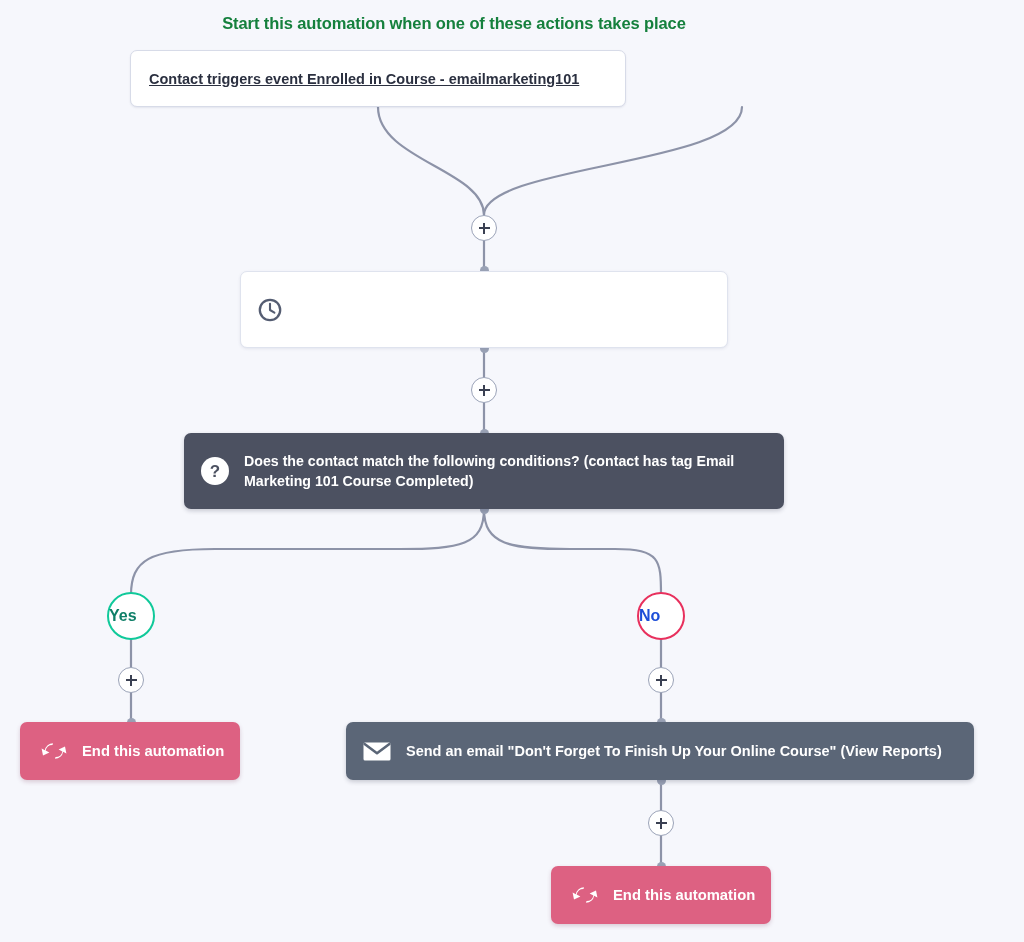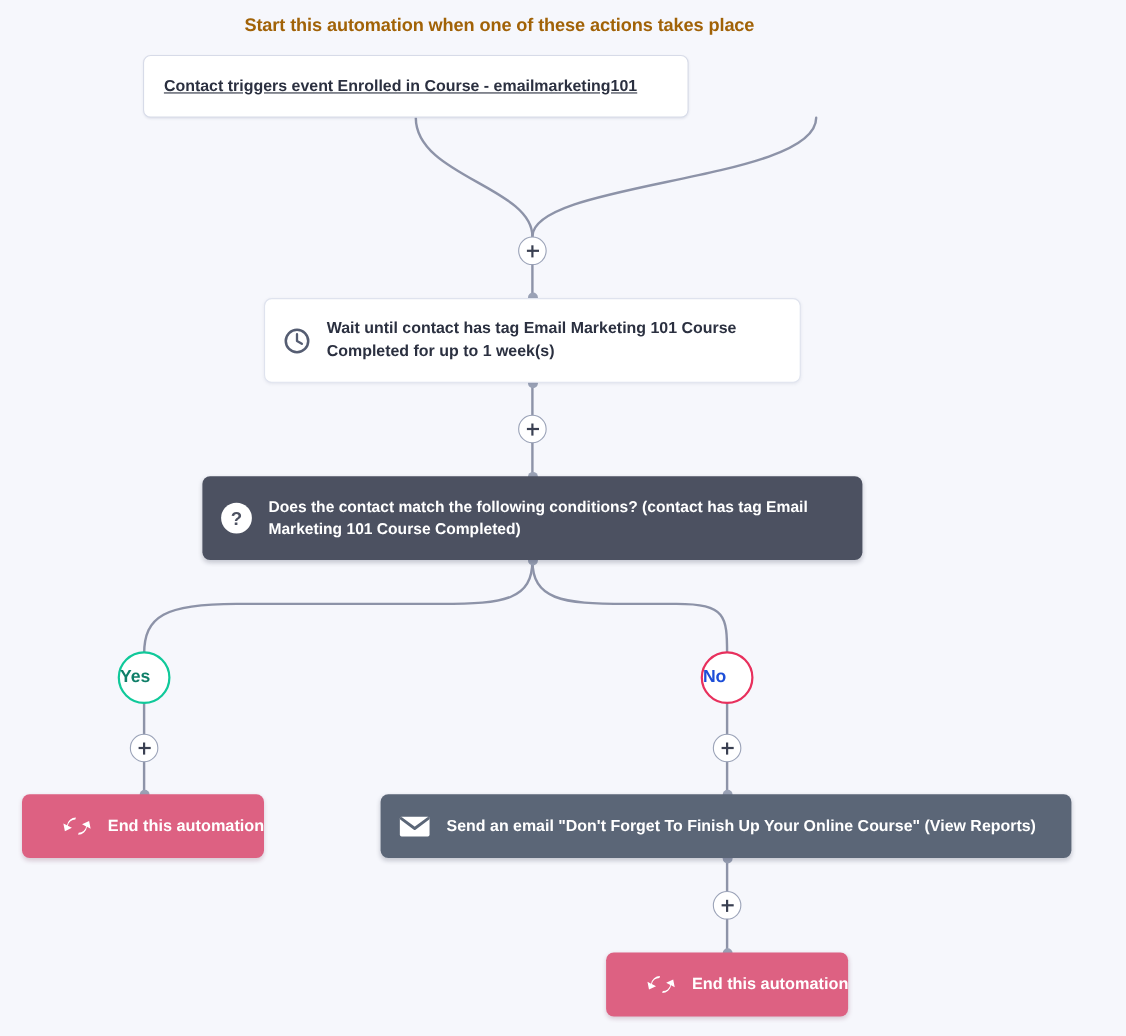--- a/index.html
+++ b/index.html
@@ -28,21 +28,21 @@
   }
 
   .page-title {
     position: absolute;
     left: 0;
     top: 14px;
     width: 908px;
     text-align: center;
     font-size: 16.5px;
     font-weight: bold;
-    color: #a16207;
+    color: #15803d;
     letter-spacing: -0.1px;
   }
 
   .node {
     position: absolute;
     box-sizing: border-box;
     display: flex;
     align-items: center;
     border-radius: 7px;
   }
@@ -107,21 +107,21 @@
   .node-email .node-text {
     font-size: 14.5px;
     font-weight: bold;
     color: #ffffff;
     white-space: nowrap;
   }
 
   .node-end {
     background: #dd6182;
     box-shadow: 0 2px 4px rgba(120,50,80,0.22);
-    padding: 0 36px;
+    padding: 0 20px;
     gap: 14px;
   }
   .node-end .node-text {
     font-size: 14.8px;
     font-weight: bold;
     color: #ffffff;
     white-space: nowrap;
   }
 
   .icon {
@@ -242,21 +242,20 @@
 
   <div class="plus-btn" style="left:484px; top:228px;"></div>
 
   <div class="node node-wait" style="left:240px; top:271px; width:488px; height:77px;">
     <span class="icon">
       <svg width="26" height="26" viewBox="0 0 26 26" xmlns="http://www.w3.org/2000/svg">
         <circle cx="13" cy="13" r="10.2" fill="none" stroke="#555d72" stroke-width="2.3"></circle>
         <path d="M 13 6.8 L 13 13 L 17.4 15.6" fill="none" stroke="#555d72" stroke-width="2.1" stroke-linecap="round" stroke-linejoin="round"></path>
       </svg>
     </span>
-    <span class="node-text">Wait until contact has tag Email Marketing 101 Course Completed for up to 1 week(s)</span>
   </div>
 
   <div class="plus-btn" style="left:484px; top:390px;"></div>
 
   <div class="node node-condition" style="left:184px; top:433px; width:600px; height:76px;">
     <span class="icon">
       <svg width="30" height="30" viewBox="0 0 30 30" xmlns="http://www.w3.org/2000/svg">
         <circle cx="15" cy="15" r="14" fill="#ffffff"></circle>
         <text x="15" y="21" text-anchor="middle" font-family="Liberation Sans, sans-serif" font-size="17" font-weight="bold" fill="#4c5161">?</text>
       </svg>

